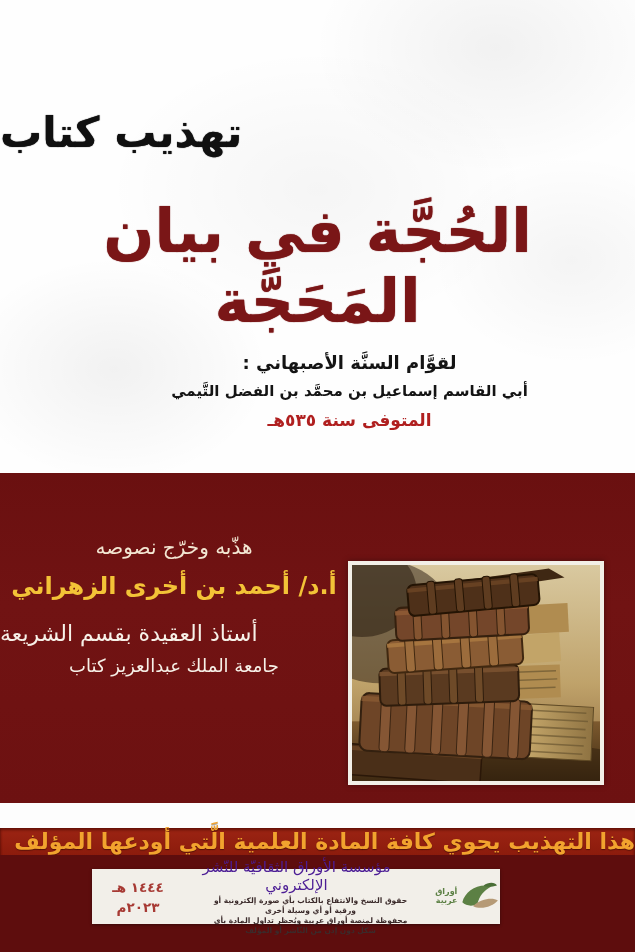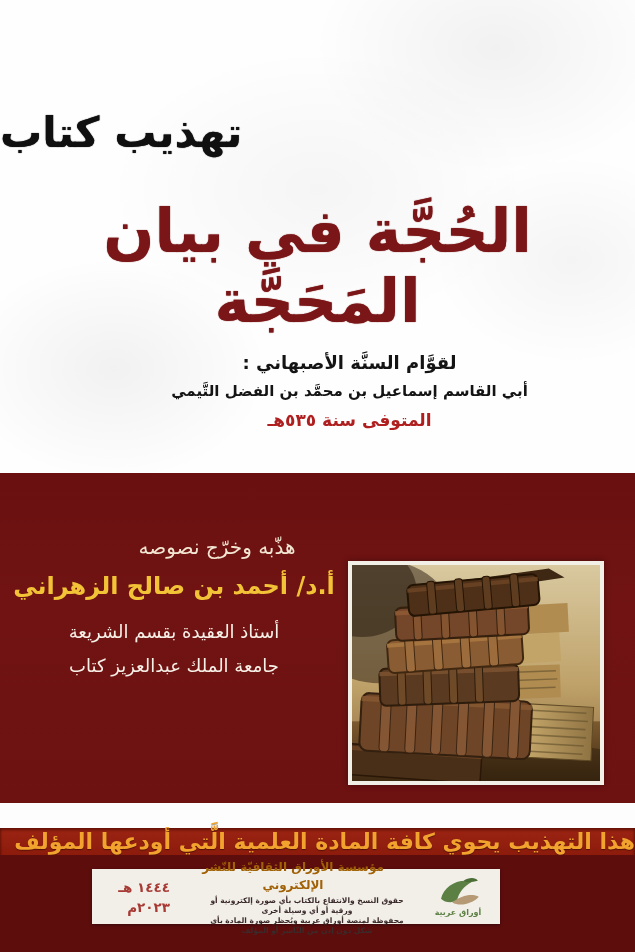--- a/index.html
+++ b/index.html
@@ -39,29 +39,29 @@
   .author-name{font-size:15px;font-weight:bold;color:#141414;}
   .author-death{font-size:17px;font-weight:bold;color:#b01f1f;}
   
   .middle-section{
     position:absolute;left:0;top:473px;width:635px;height:330px;
     background:linear-gradient(180deg,#6a1010 0%,#711313 40%,#6d1111 100%);
   }
   .left-col{position:absolute;left:0;top:0;width:348px;height:330px;}
   .dedication{
     position:absolute;left:0;top:62px;width:100%;text-align:center;direction:rtl;
-    font-size:20px;color:#f3e7d3;padding-left:43px;
+    font-size:20px;color:#f3e7d3;
   }
   .editor-name{
     position:absolute;left:0;top:99px;width:100%;text-align:center;direction:rtl;
     font-size:24px;font-weight:bold;color:#f3c337;
   }
   .editor-role{
-    position:absolute;left:0;top:148px;width:100%;text-align:center;direction:rtl;
-    font-size:18px;color:#f7f1e8;
+    position:absolute;left:0;top:148px;width:100%;text-align:left;direction:rtl;
+    font-size:22px;color:#f7f1e8;
   }
   .editor-univ{
     position:absolute;left:0;top:182px;width:100%;text-align:center;direction:rtl;
     font-size:18px;color:#f7f1e8;
   }
   .photo-frame{
     position:absolute;left:348px;top:88px;width:248px;height:216px;
     border:4px solid #f2efe7;background:#9a7440;
     box-shadow:0 0 6px rgba(0,0,0,0.35);
   }
@@ -82,51 +82,51 @@
     position:absolute;left:0;top:855px;width:635px;height:97px;
     background:#5e0d0d;
   }
   .footer-card{
     position:absolute;left:92px;top:14px;width:408px;height:55px;
     background:#f2efe9;
     display:flex;direction:rtl;align-items:center;
     box-shadow:0 1px 3px rgba(0,0,0,0.4);
   }
   .logo-box{
-    width:84px;height:100%;display:flex;flex-direction:column;
+    width:84px;height:100%;display:flex;flex-direction:row;
     align-items:center;justify-content:center;flex:0 0 auto;
   }
   .logo-caption{font-size:8px;color:#5c8044;font-weight:bold;direction:rtl;margin-top:-2px;}
   .pub-box{flex:1 1 auto;text-align:center;direction:rtl;padding:0 2px;}
-  .publisher-name{font-size:12px;font-weight:bold;color:#a16207;line-height:18px;}
+  .publisher-name{font-size:15px;font-weight:normal;color:#4c1d95;line-height:18px;}
   .rights{font-size:7.5px;font-weight:bold;color:#3b2b2b;line-height:10px;margin-top:2px;margin-left:28px;}
   .years-box{
-    width:78px;flex:0 0 auto;text-align:right;direction:rtl;
-    font-size:13.5px;font-weight:bold;color:#a73a34;line-height:20px;
+    width:78px;flex:0 0 auto;text-align:center;direction:rtl;
+    font-size:13.5px;font-weight:bold;color:#a73a34;line-height:20px;padding-left:7px;
   }
 </style>
 </head>
 <body>
 
 <div class="cover">
 
   <div class="top-section">
     <div class="kicker">تهذيب كتاب</div>
     <div class="main-title">الحُجَّة في بيان المَحَجَّة</div>
     <div class="author-block">
       <div class="author-intro">لقوَّام السنَّة الأصبهاني :</div>
       <div class="author-name">أبي القاسم إسماعيل بن محمَّد بن الفضل التَّيمي</div>
       <div class="author-death">المتوفى سنة ٥٣٥هـ</div>
     </div>
   </div>
 
   <div class="middle-section">
     <div class="left-col">
       <div class="dedication">هذّبه وخرّج نصوصه</div>
-      <div class="editor-name">أ.د/ أحمد بن صالح الزهراني</div>
+      <div class="editor-name">أ.د/ أحمد بن أخرى الزهراني</div>
       <div class="editor-role">أستاذ العقيدة بقسم الشريعة</div>
       <div class="editor-univ">جامعة الملك عبدالعزيز كتاب</div>
     </div>
 
     <div class="photo-frame">
       <svg viewBox="0 0 250 210" width="248" height="216" preserveAspectRatio="none">
         <defs>
           <linearGradient id="pbg" x1="0" y1="0" x2="0" y2="1">
             <stop offset="0" stop-color="#d9c9a0"></stop>
             <stop offset="0.55" stop-color="#bfa26a"></stop>
@@ -230,21 +230,21 @@
           <path d="M6 24 C9 11, 24 2, 39 6 C30 11, 25 17, 23 26 C17 29, 10 28, 6 24 Z" fill="#5c8044"></path>
           <path d="M30 5 C35 1, 43 1, 45 5 C40 6, 34 8, 30 5 Z" fill="#4a6e36"></path>
           <path d="M18 28 C27 20, 40 18, 46 22 C40 29, 26 33, 18 28 Z" fill="#b69a76"></path>
         </svg>
         <div class="logo-caption">أوراق عربية</div>
       </div>
       <div class="pub-box">
         <div class="publisher-name">مؤسسة الأوراق الثقافيّة للنّشر الإلكتروني</div>
         <div class="rights">
           <div>حقوق النسخ والانتفاع بالكتاب بأي صورة إلكترونية أو ورقية أو أي وسيلة أخرى</div>
-          <div>محفوظة لمنصة أوراق عربية ويُحظر صورة المادة بأي شكل دون إذن من النّاشر أو المؤلف</div>
+          <div>محفوظة لمنصة أوراق عربية ويُحظر تداول المادة بأي شكل دون إذن من النّاشر أو المؤلف</div>
         </div>
       </div>
       <div class="years-box">
         <div>١٤٤٤ هـ</div>
         <div>٢٠٢٣م</div>
       </div>
     </div>
   </div>
 
 </div>

